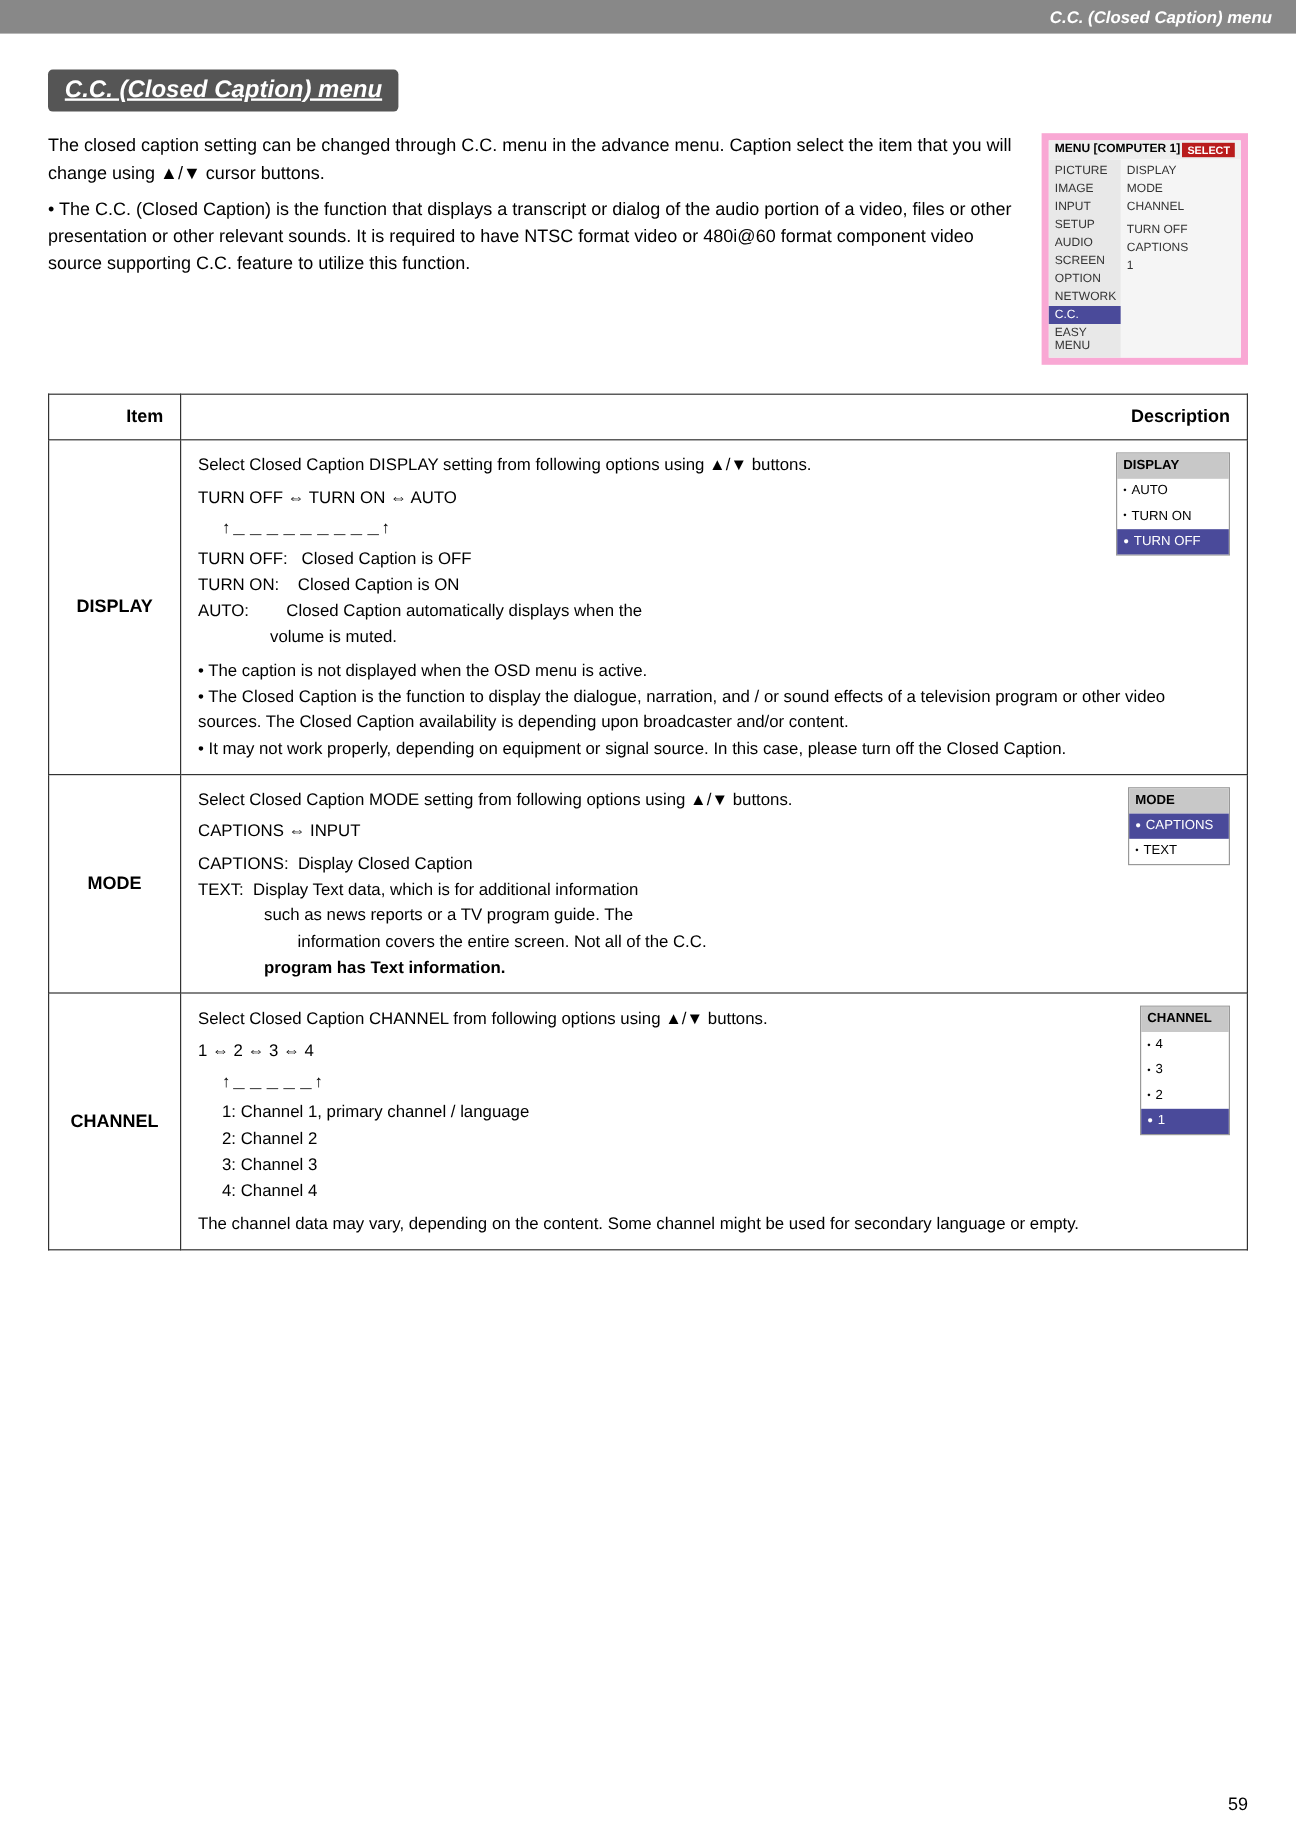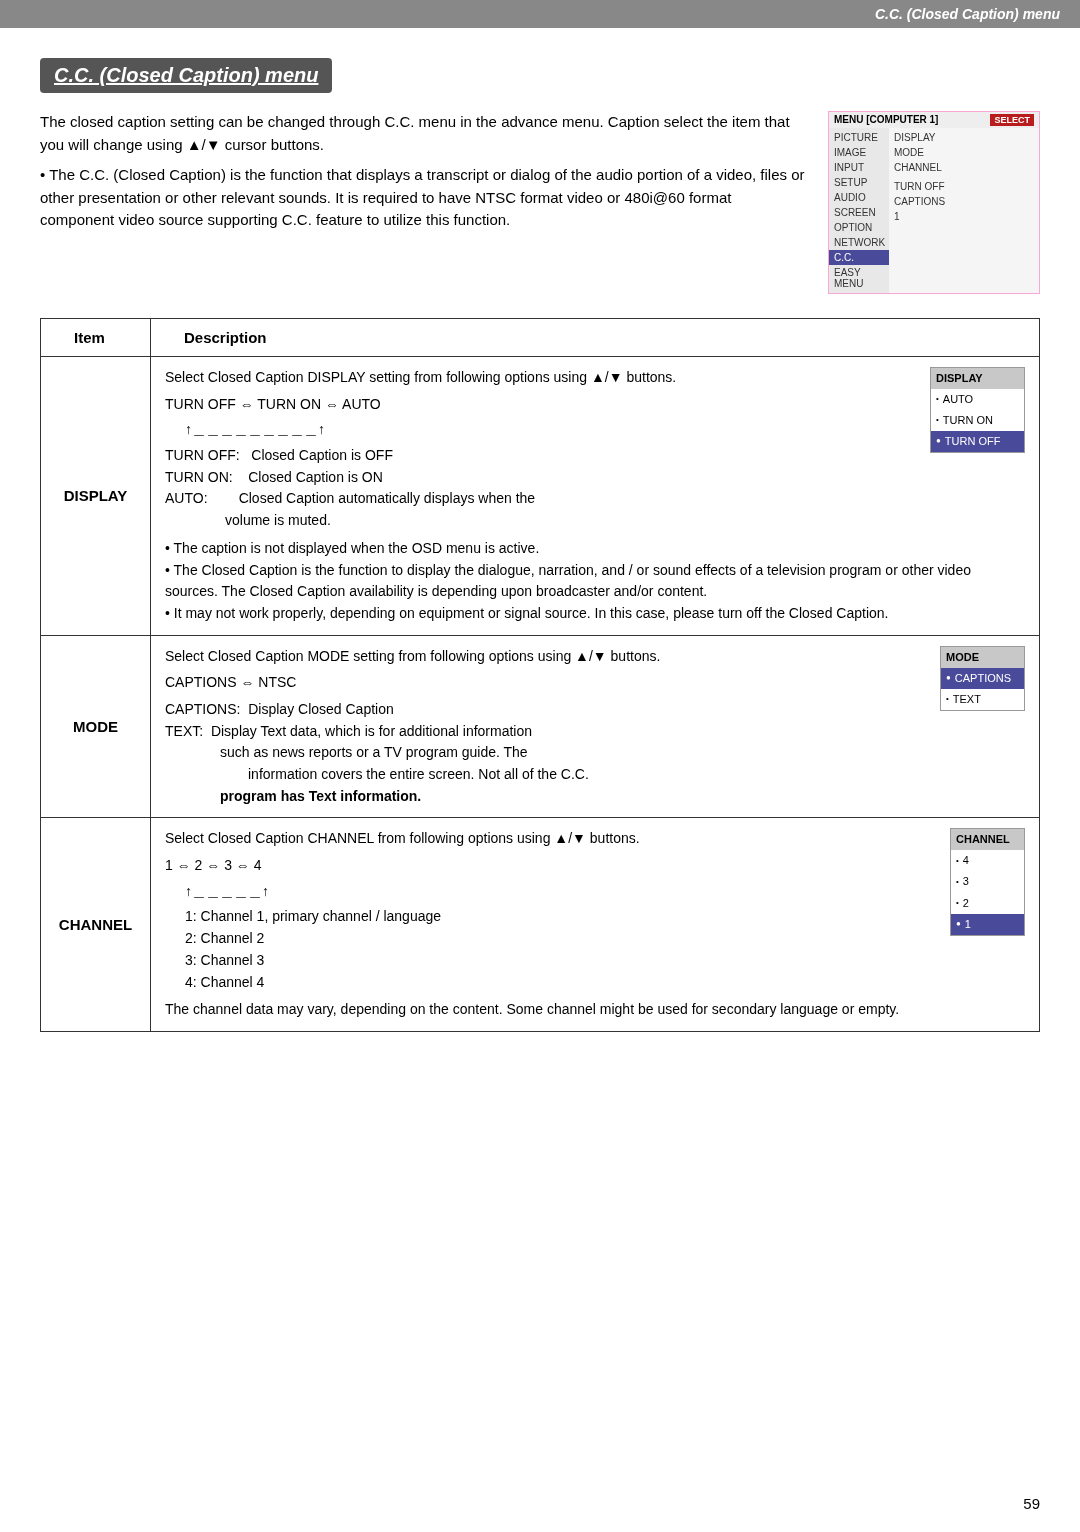--- a/index.html
+++ b/index.html
@@ -51,23 +51,23 @@
     }
 
     .intro-text {
       flex: 1;
       font-size: 15px;
       line-height: 1.5;
     }
 
     
     .menu-screenshot {
-      width: 212px;
+      width: 172px;
       flex-shrink: 0;
-      border: 1px solid #f9a8d4;
+      border: 6px solid #f9a8d4;
       font-size: 11px;
     }
     .menu-screenshot .menu-header {
       display: flex;
       justify-content: space-between;
       background: #eee;
       padding: 2px 5px;
       font-size: 10px;
       font-weight: bold;
     }
@@ -112,21 +112,21 @@
       margin-bottom: 30px;
     }
     .main-table th, .main-table td {
       border: 1px solid #333;
       padding: 10px 14px;
       vertical-align: top;
     }
     .main-table thead th {
       font-weight: bold;
       font-size: 15px;
-      text-align: left;
+      text-align: right;
       background: #fff;
       padding-left: 33px;
     }
     .main-table .item-cell {
       width: 110px;
       font-weight: bold;
       font-size: 15px;
       vertical-align: middle;
       text-align: center;
     }
@@ -336,21 +336,21 @@
               <span class="dd-bullet">●</span>
               <span>CAPTIONS</span>
             </div>
             <div class="dd-item">
               <span class="dd-bullet">•</span>
               <span>TEXT</span>
             </div>
           </div>
 
           <p>Select Closed Caption MODE setting from following options using ▲/▼ buttons.</p>
-          <p style="margin-top:5px;">CAPTIONS ⇔ NTSC</p>
+          <p style="margin-top:5px;">CAPTIONS ⇔ INPUT</p>
           <p style="margin-top:5px;">CAPTIONS:&nbsp;&nbsp;Display Closed Caption</p>
           <p>TEXT:&nbsp;&nbsp;Display Text data, which is for additional information
             <span style="display:block; margin-left:55px;">such as news reports or a TV program guide. The</span>
             <span style="display:block; margin-left:83px;">information covers the entire screen. Not all of the C.C.</span>
             <span style="display:block; margin-left:55px;font-weight:bold;">program has Text information.</span>
           </p>
         </td>
       </tr>
 
       <tr>

